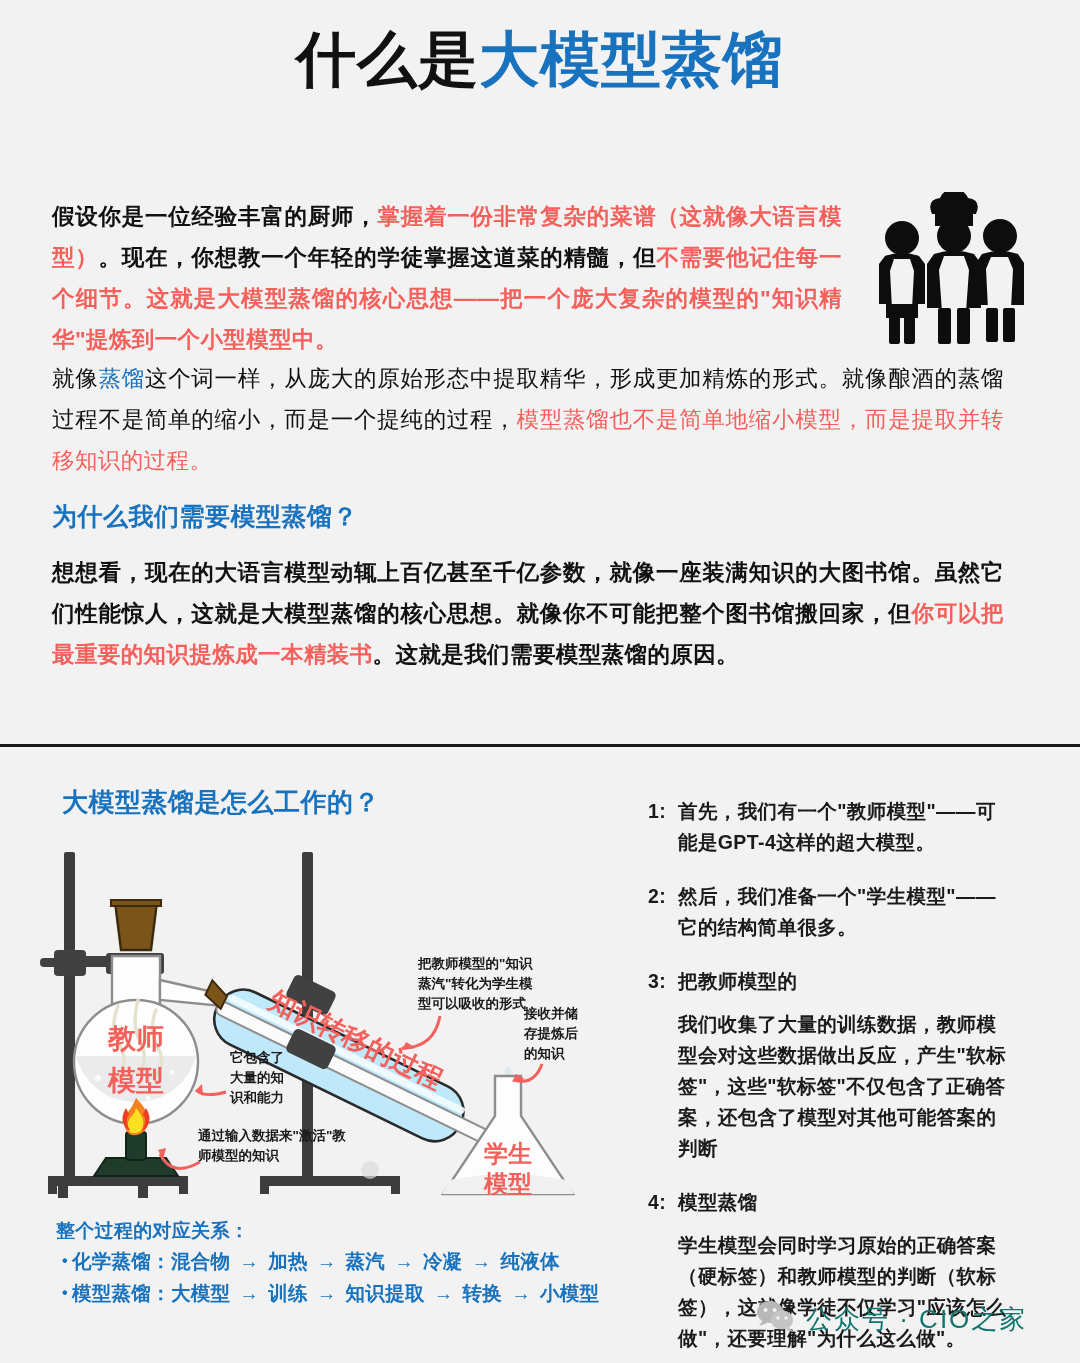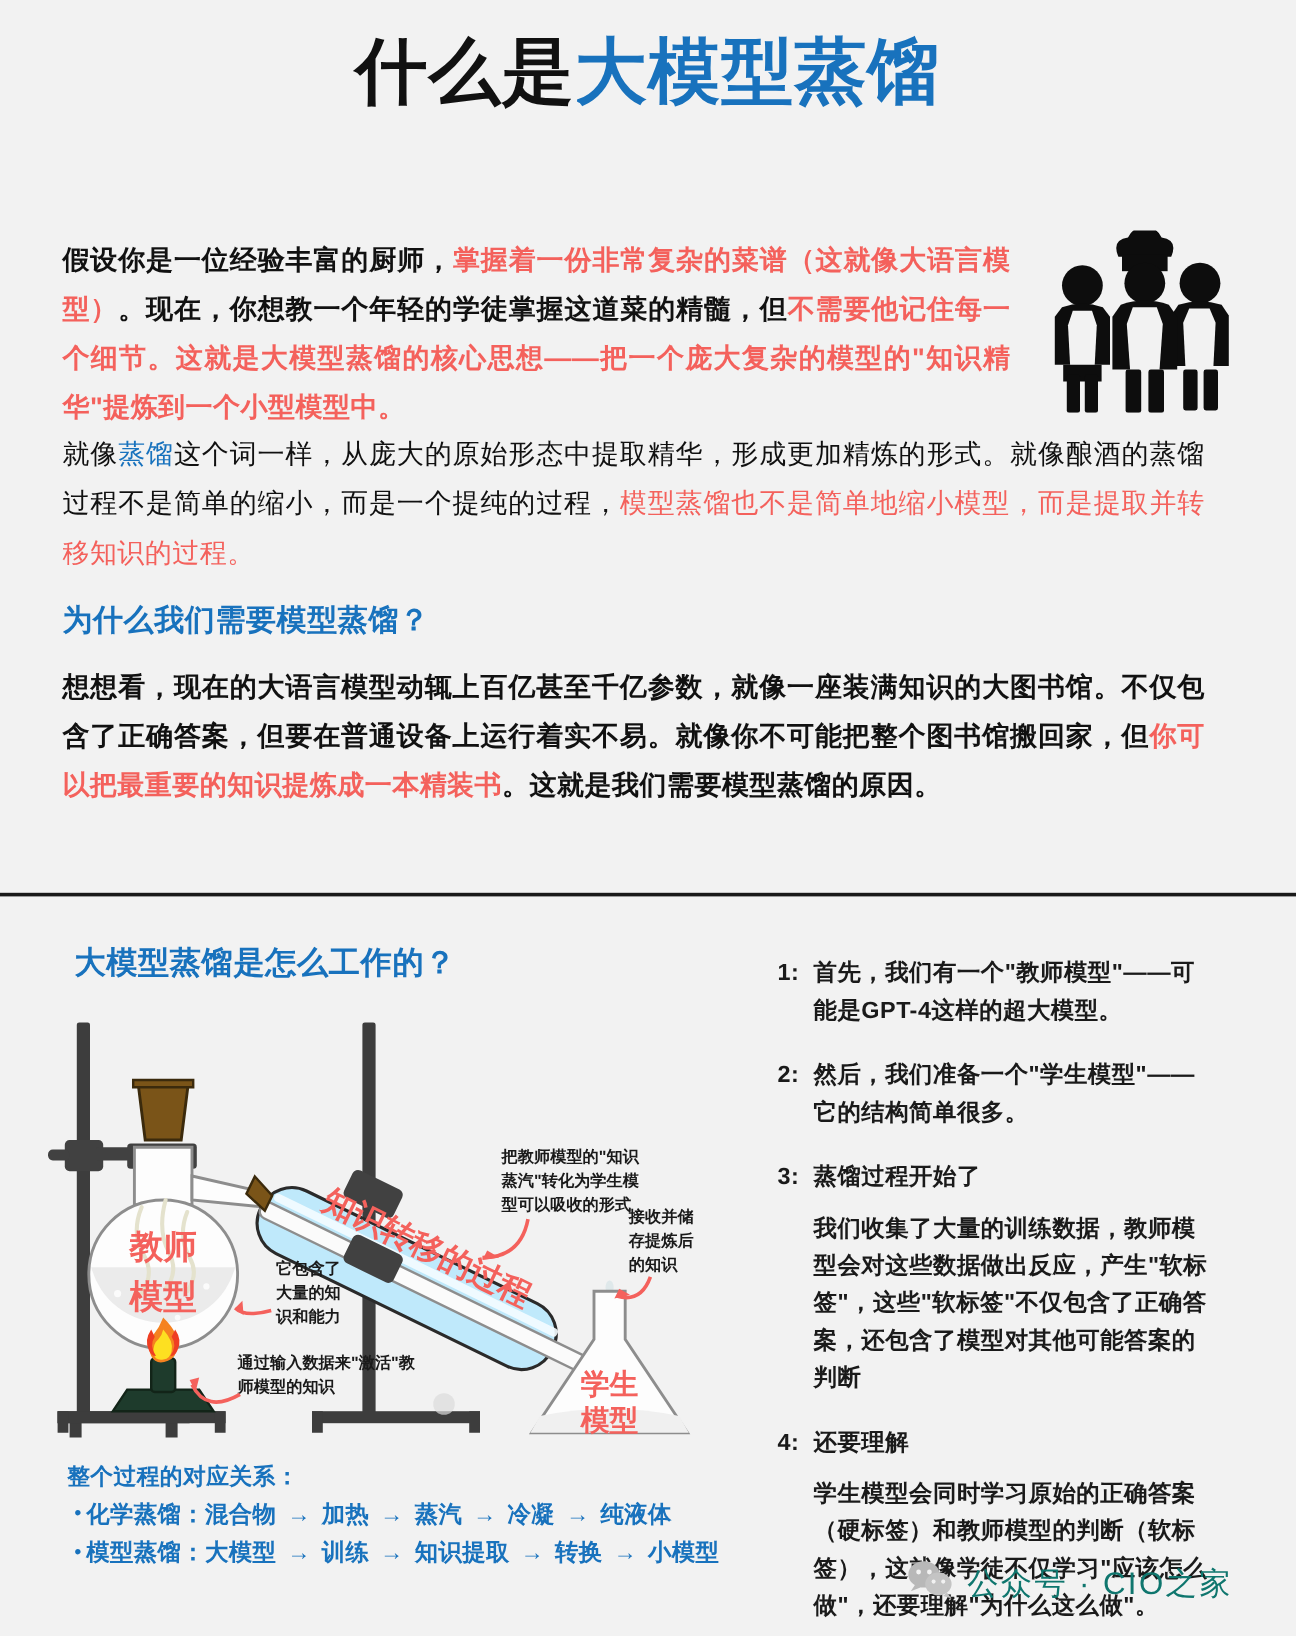--- a/index.html
+++ b/index.html
@@ -138,21 +138,21 @@
     <span>假设你是一位经验丰富的厨师，</span><span class="red">掌握着一份非常复杂的菜谱（这就像大语言模型）</span><span>。现在，你想教一个年轻的学徒掌握这道菜的精髓，但</span><span class="red">不需要他记住每一个细节。这就是大模型蒸馏的核心思想——把一个庞大复杂的模型的"知识精华"提炼到一个小型模型中。</span>
   </div>
 
   <div class="para2">
     <span>就像</span><span class="blu">蒸馏</span><span>这个词一样，从庞大的原始形态中提取精华，形成更加精炼的形式。就像酿酒的蒸馏过程不是简单的缩小，而是一个提纯的过程，</span><span class="red">模型蒸馏也不是简单地缩小模型，而是提取并转移知识的过程。</span>
   </div>
 
   <div class="h2blue">为什么我们需要模型蒸馏？</div>
 
   <div class="para3">
-    <span>想想看，现在的大语言模型动辄上百亿甚至千亿参数，就像一座装满知识的大图书馆。不仅包含了正确答案，但要在普通设备上运行着实不易。就像你不可能把整个图书馆搬回家，但</span><span class="red">你可以把最重要的知识提炼成一本精装书</span><span>。这就是我们需要模型蒸馏的原因。</span>
+    <span>想想看，现在的大语言模型动辄上百亿甚至千亿参数，就像一座装满知识的大图书馆。虽然它们性能惊人，这就是大模型蒸馏的核心思想。就像你不可能把整个图书馆搬回家，但</span><span class="red">你可以把最重要的知识提炼成一本精装书</span><span>。这就是我们需要模型蒸馏的原因。</span>
   </div>
 
   <div class="divider"></div>
 
   <div class="sec-head">大模型蒸馏是怎么工作的？</div>
 
   <div class="diagram">
     <svg viewBox="0 0 590 365" width="590" height="365">
       <defs>
         <style>
@@ -297,26 +297,26 @@
     <div class="step">
       <span class="num">1:</span>
       <span class="body">首先，我们有一个"教师模型"——可能是GPT-4这样的超大模型。</span>
     </div>
     <div class="step">
       <span class="num">2:</span>
       <span class="body">然后，我们准备一个"学生模型"——它的结构简单很多。</span>
     </div>
     <div class="step" style="margin-bottom:0">
       <span class="num">3:</span>
-      <span class="body">蒸馏过程开始了</span>
+      <span class="body">把教师模型的</span>
     </div>
     <div class="step-sub">我们收集了大量的训练数据，教师模型会对这些数据做出反应，产生"软标签"，这些"软标签"不仅包含了正确答案，还包含了模型对其他可能答案的判断</div>
     <div class="step" style="margin-bottom:0">
       <span class="num">4:</span>
-      <span class="body">还要理解</span>
+      <span class="body">模型蒸馏</span>
     </div>
     <div class="step-sub">学生模型会同时学习原始的正确答案（硬标签）和教师模型的判断（软标签），这就像学徒不仅学习"应该怎么做"，还要理解"为什么这么做"。</div>
   </div>
 
   <div class="footer">
     <span>
       <svg width="38" height="32" viewBox="0 0 38 32">
         <ellipse cx="14" cy="12" rx="13" ry="11" fill="#b8b8b8"></ellipse>
         <path d="M7 20 l-4 6 l8 -3z" fill="#b8b8b8"></path>
         <circle cx="9.5" cy="10" r="2" fill="#f2f2f2"></circle>

